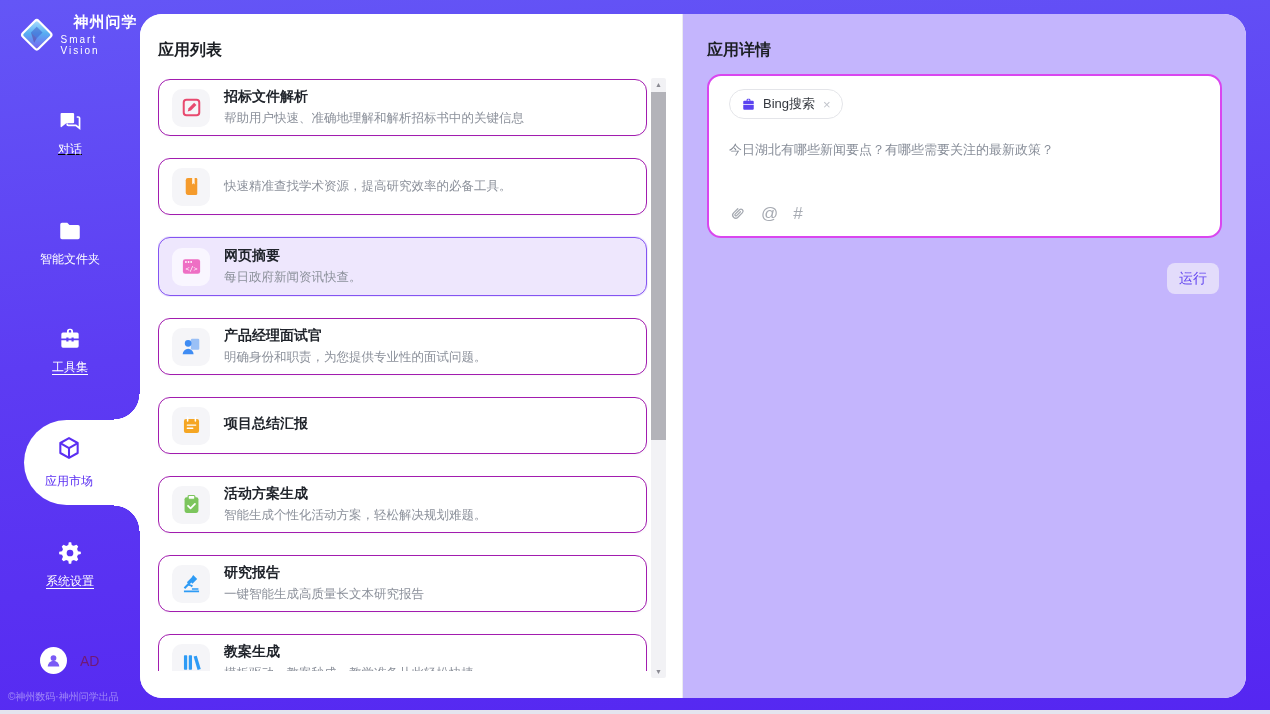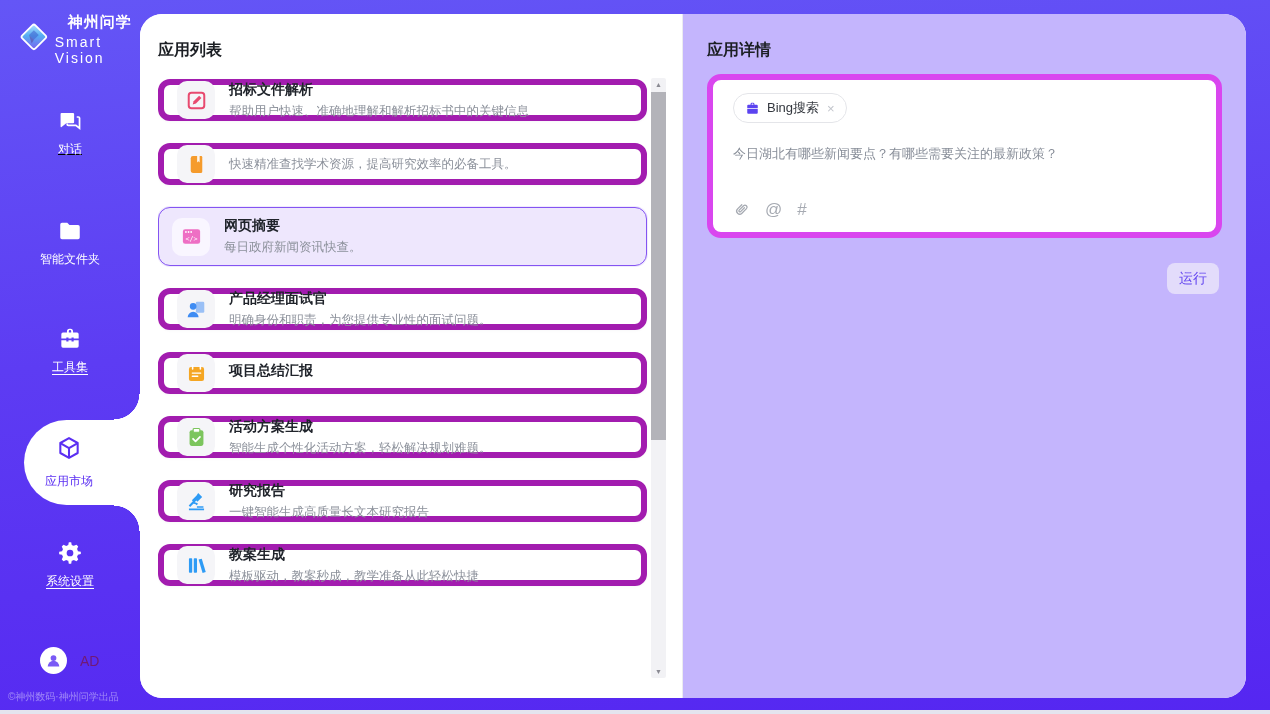--- a/index.html
+++ b/index.html
@@ -7,21 +7,21 @@
   body {
     font-family:"Liberation Sans","DejaVu Sans",sans-serif;
     background:linear-gradient(175deg,#6456f6 0%,#5d3cf3 45%,#5526f1 100%);
     position:relative;
   }
   
   .sidebar { position:absolute; left:0; top:0; width:140px; height:714px; z-index:2; }
   .brand { position:absolute; top:13px; left:19px; display:flex; align-items:center; gap:6px; }
   .brand-logo { width:36px; height:36px; }
   .brand-name { color:#fff; font-size:15px; font-weight:700; letter-spacing:1px;margin-left:13px; }
-  .brand-sub { color:#fff; font-size:14px; letter-spacing:2px; margin-top:2px; }
+  .brand-sub { color:#fff; font-size:10px; letter-spacing:2px; margin-top:2px; }
   .nav { position:absolute; left:0; top:0; width:140px; height:714px; }
   .nav-item { position:absolute; left:0; width:140px; display:flex; flex-direction:column; align-items:center; gap:7px; cursor:pointer; }
   .nav-item:nth-child(1){ top:108px;text-decoration:underline; }
   .nav-item:nth-child(2){ top:218px; }
   .nav-item:nth-child(3){ top:326px; }
   .nav-item:nth-child(4){ top:420px; }
   .nav-item:nth-child(5){ top:540px; }
   .nav-icon { width:26px; height:26px; display:flex; }
   .nav-icon svg { width:100%; height:100%; }
   .nav-label { color:#fff; font-size:12px; }
@@ -46,39 +46,39 @@
   .copyright { position:absolute; left:8px; bottom:10px; color:rgba(255,255,255,.42); font-size:10px; white-space:nowrap; }
   
   .content {
     position:absolute; left:140px; top:14px; width:1106px; height:684px;
     border-radius:22px; overflow:hidden; display:flex; background:#fff; z-index:1;
   }
   .list-panel { width:542px; background:#fff; position:relative; padding:26px 0 0 18px; }
   .panel-title { font-size:16px; font-weight:700; color:#1c1f24; }
   .list-viewport { position:relative; margin-top:10px; height:600px; overflow:hidden; padding-top:8px; width:492px; }
   .card {
-    height:42px; background:#fff; border:6px solid #a21caf; border-radius:12px;
+    height:57px; background:#fff; border:1px solid #a21caf; border-radius:12px;
     display:flex; align-items:center; gap:14px; padding:0 13px; margin-bottom:22px;
     box-shadow:0 1px 3px rgba(30,30,60,.03); cursor:pointer; width:489px;
   }
   .card.selected { background:#eee7fd; border:1px solid #8454f2; height:59px; box-shadow:0 0 0 1px rgba(132,84,242,.12); }
   .tile { width:38px; height:38px; border-radius:10px; background:#f5f5f8; display:flex; align-items:center; justify-content:center; flex:none; }
   .card.selected .tile { background:#f9f6ff; }
   .tile svg { width:21px; height:21px; }
   .card-title { font-size:14px; font-weight:700; color:#20242b; margin-bottom:4px; }
   .card-desc { font-size:12.5px; color:#8b909a; }
   .scrollbar { position:absolute; right:16px; top:64px; width:15px; height:600px; background:#f2f2f5; border-radius:2px; }
   .sb-arrow { position:absolute; left:0; width:15px; height:13px; color:#8a8a92; font-size:7px; text-align:center; line-height:13px; cursor:pointer; }
   .sb-arrow.up { top:0; }
   .sb-arrow.down { bottom:0; }
   .sb-thumb { position:absolute; left:0; top:14px; width:15px; height:348px; background:#b3b3b9; cursor:pointer; }
   
   .detail-panel { flex:1; background:#c4b5fd; border-left:1px solid #ebebf0; padding:26px 24px 0 24px; }
   .detail-card {
-    margin-top:13px; height:164px; background:#fff; border:6px solid #d946ef; border-radius:14px;
+    margin-top:13px; height:164px; background:#fff; border:2px solid #d946ef; border-radius:14px;
     padding:13px 20px 14px 20px; display:flex; flex-direction:column; cursor:text;
   }
   .tag {
     display:inline-flex; align-items:center; gap:7px; height:30px; padding:0 11px;
     border:1px solid #e4e5e9; border-radius:16px; background:#fff; align-self:flex-start; cursor:pointer;
   }
   .tag svg { width:15px; height:15px; }
   .tag-label { font-size:13px; color:#33373e; }
   .tag-close { font-size:13px; color:#c1c4cb; margin-left:1px; cursor:pointer; }
   .query { margin-top:21px; font-size:13px; color:#878d98; line-height:1.5; }

